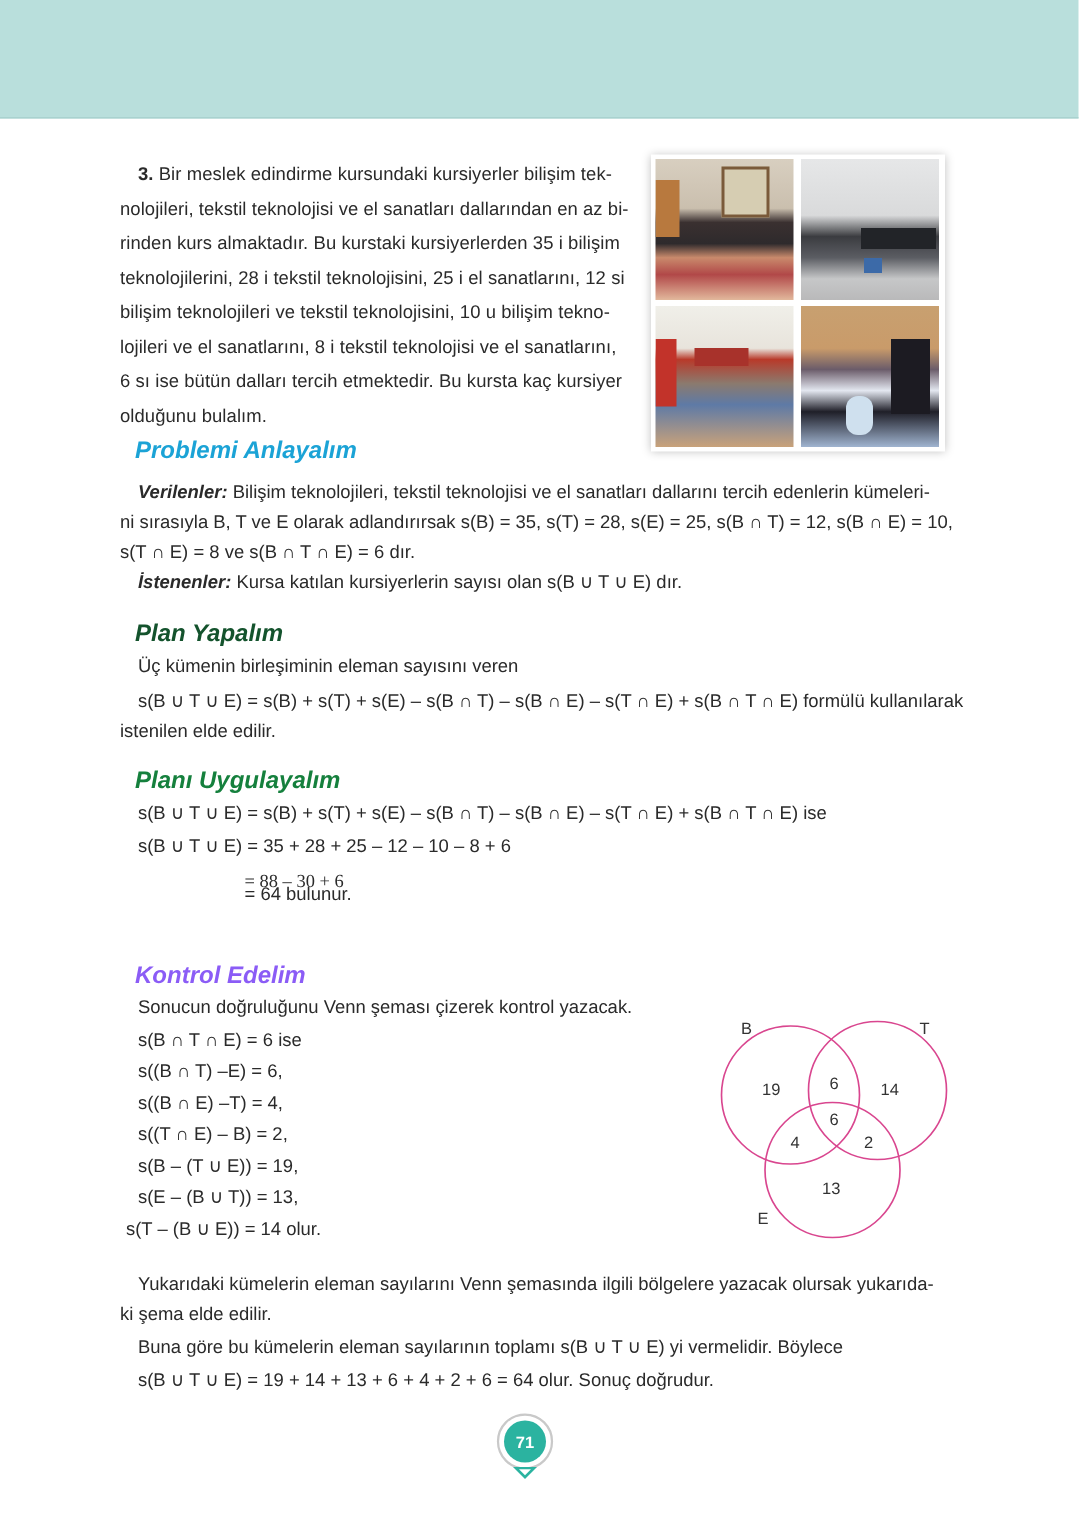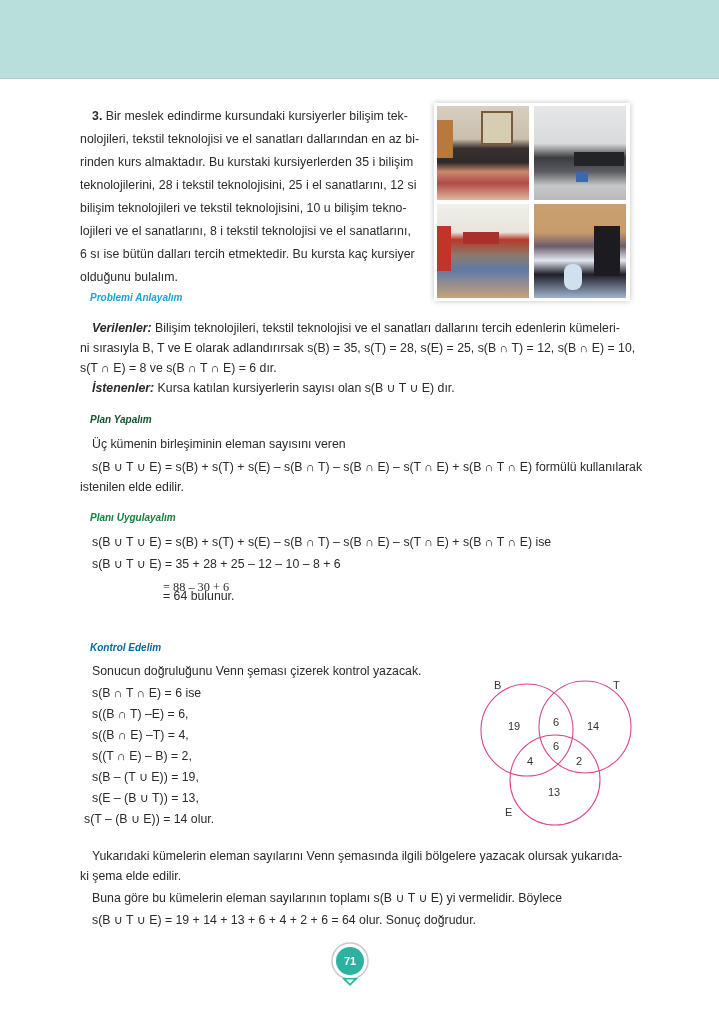--- a/index.html
+++ b/index.html
@@ -11,21 +11,21 @@
     font-size: 12.3px;
   }
   .top-band {
     position: absolute; left: 0; top: 0; width: 719px; height: 78px;
     background: #b9dfdc;
     border-bottom: 1px solid #a9d2cf;
   }
   .t { position: absolute; white-space: nowrap; line-height: 15px; }
   .heading {
     position: absolute; color: #1ba3d6; font-weight: bold; font-style: italic;
-    font-size: 10px; white-space: nowrap;
+    font-size: 16px; white-space: nowrap;
   }
   .num { font-weight: bold; }
   .bi { font-weight: bold; font-style: italic; }
   .problem-para .t { letter-spacing: 0.05px; }
   .photo-frame {
     position: absolute; left: 434px; top: 103px; width: 196px; height: 198px;
     background: #fff;
     box-shadow: 0 0 6px rgba(0,0,0,0.25);
   }
   .photo {
@@ -81,21 +81,21 @@
 <span class="t" style="left:92px;top:437px;">Üç kümenin birleşiminin eleman sayısını veren</span>
 <span class="t" style="left:92px;top:460px;">s(B ∪ T ∪ E) = s(B) + s(T) + s(E) – s(B ∩ T) – s(B ∩ E) – s(T ∩ E) + s(B ∩ T ∩ E) formülü kullanılarak</span>
 <span class="t" style="left:80px;top:480px;">istenilen elde edilir.</span>
 
 <div class="heading" style="left: 90px; top: 512px; color: #15803d;">Planı Uygulayalım</div>
 <span class="t" style="left:92px;top:535px;">s(B ∪ T ∪ E) = s(B) + s(T) + s(E) – s(B ∩ T) – s(B ∩ E) – s(T ∩ E) + s(B ∩ T ∩ E) ise</span>
 <span class="t" style="left:92px;top:557px;">s(B ∪ T ∪ E) = 35 + 28 + 25 – 12 – 10 – 8 + 6</span>
 <span class="t" style="left:163px;top:580px;font-family:Liberation Serif, serif;">= 88 – 30 + 6</span>
 <span class="t" style="left:163px;top:589px;">= 64 bulunur.</span>
 
-<div class="heading" style="left: 90px; top: 642px; color: #0369a1;">Kontrol Edelim</div>
+<div class="heading" style="left: 90px; top: 642px; color: #8b5cf6;">Kontrol Edelim</div>
 <span class="t" style="left:92px;top:664px;">Sonucun doğruluğunu Venn şeması çizerek kontrol yazacak.</span>
 <span class="t" style="left:92px;top:686px;">s(B ∩ T ∩ E) = 6 ise</span>
 <span class="t" style="left:92px;top:707px;">s((B ∩ T) –E) = 6,</span>
 <span class="t" style="left:92px;top:728px;">s((B ∩ E) –T) = 4,</span>
 <span class="t" style="left:92px;top:749px;">s((T ∩ E) – B) = 2,</span>
 <span class="t" style="left:92px;top:770px;">s(B – (T ∪ E)) = 19,</span>
 <span class="t" style="left:92px;top:791px;">s(E – (B ∪ T)) = 13,</span>
 <span class="t" style="left:84px;top:812px;">s(T – (B ∪ E)) = 14 olur.</span>
 
 <svg class="venn" viewBox="0 0 170 160">

